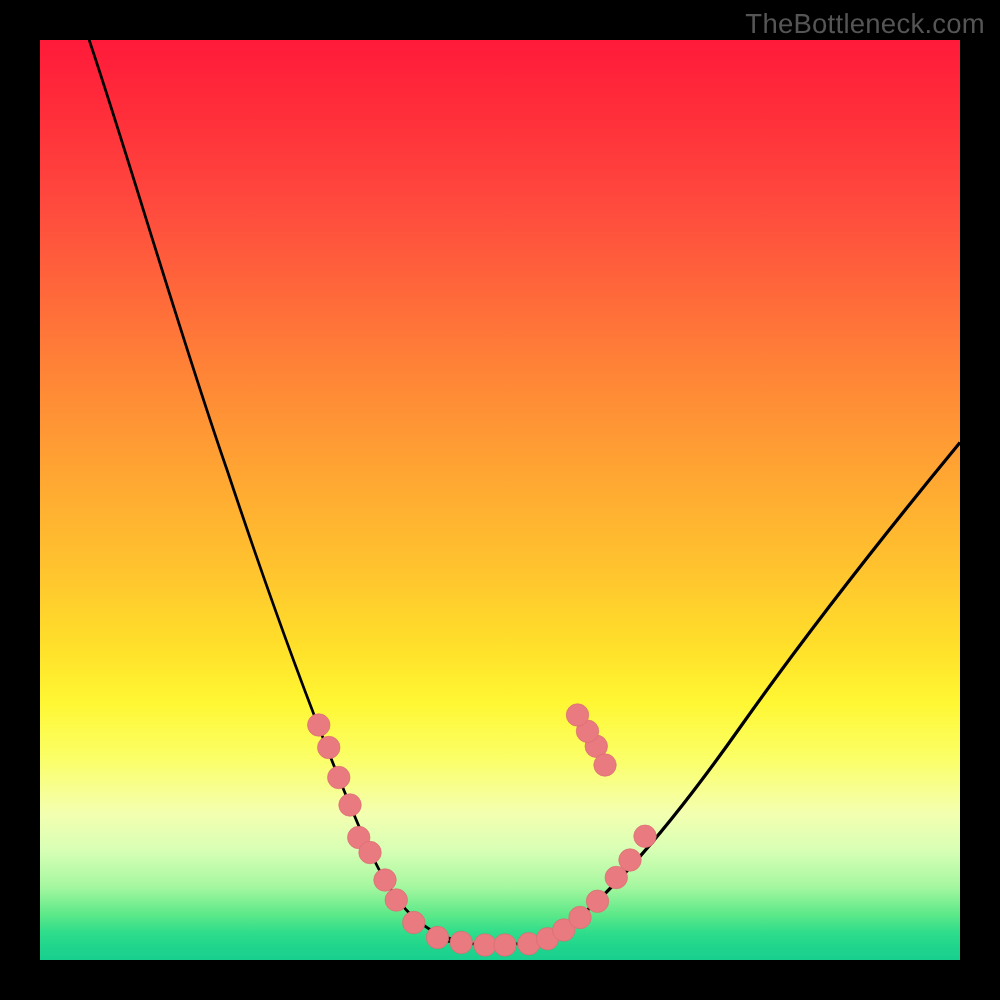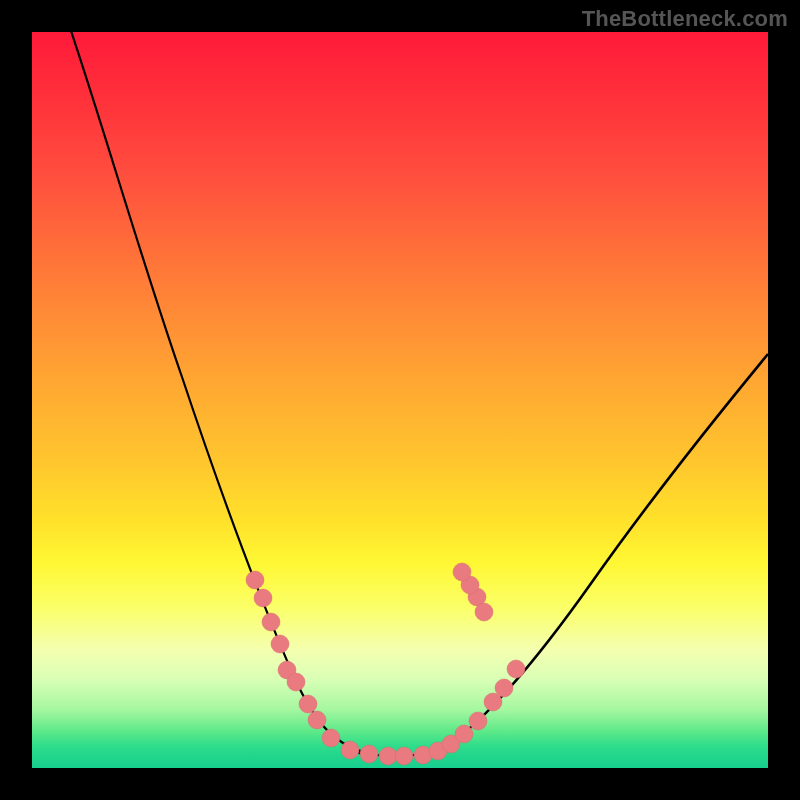--- a/index.html
+++ b/index.html
@@ -46,21 +46,21 @@
       #18cf8f 100%
     );
     overflow: hidden; 
   }
   .watermark {
     position: absolute;
     top: 6px;
     right: 12px;
     color: #555;
     font-size: 22px;
-    font-weight: 700;
+    font-weight: 400;
     letter-spacing: 0.2px;
     user-select: none;
   }
   svg.curves {
     position: absolute;
     left: 0;
     top: 0;
     width: 736px;
     height: 736px;
     overflow: visible;

